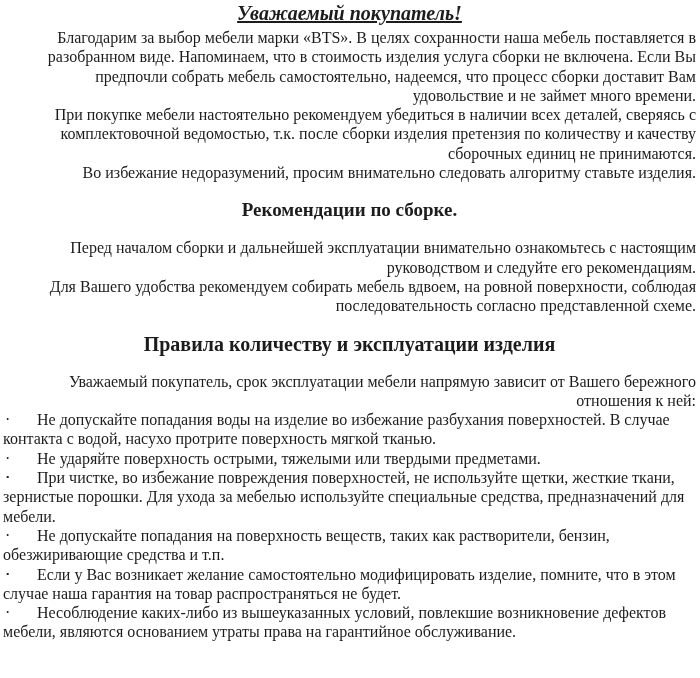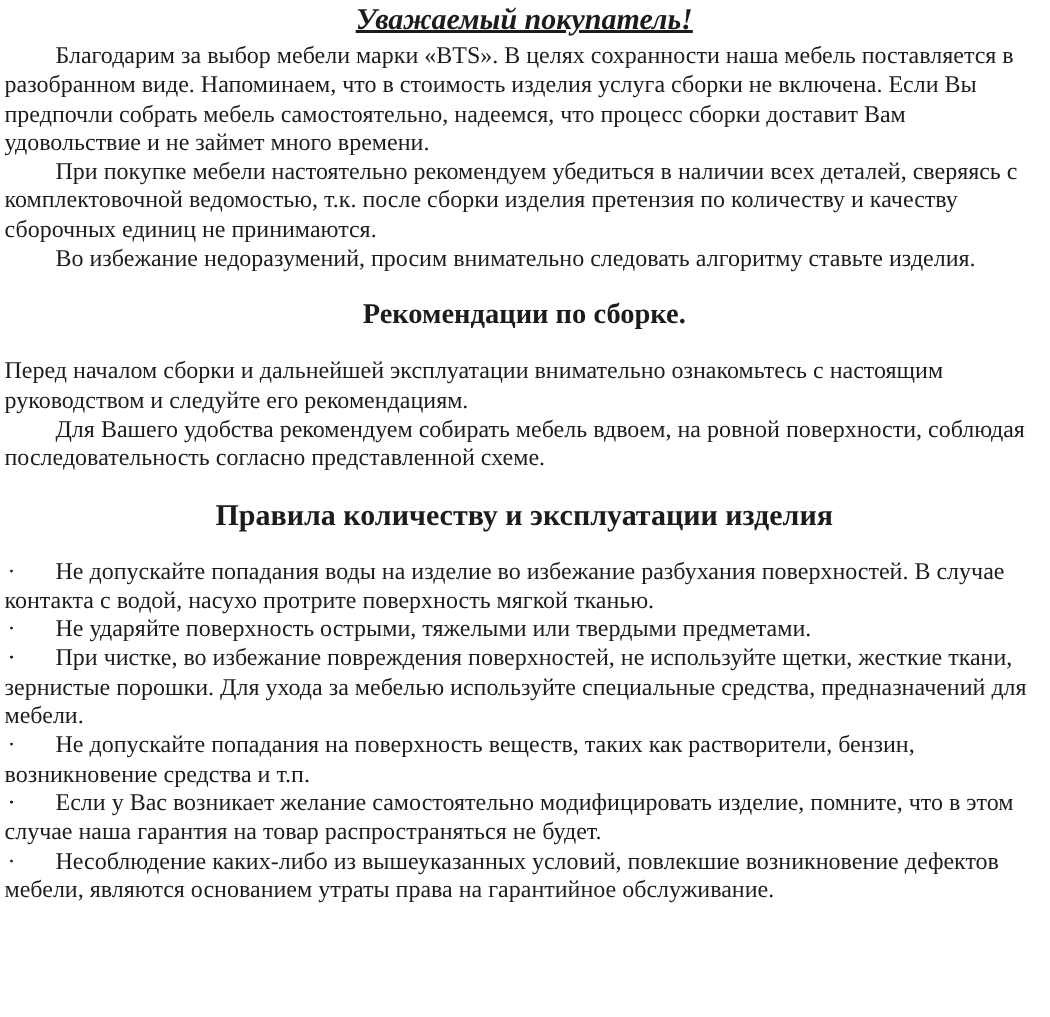--- a/index.html
+++ b/index.html
@@ -37,21 +37,21 @@
     text-align: center;
     font-size: 19px;
     line-height: 24px;
     font-weight: bold;
   }
   .section-heading.large {
     font-size: 20px;
   }
   .para {
     margin: 0;
-    text-align: left;
+    text-align: right;
   }
   .indent {
     text-indent: 34px;
   }
   .rule {
     margin: 0;
     position: relative;
     text-indent: 34px;
   }
   .dot {
@@ -75,20 +75,21 @@
   <p class="para indent">Во избежание недоразумений, просим внимательно следовать алгоритму ставьте изделия.</p>
 
   <h2 class="section-heading">Рекомендации по сборке.</h2>
 
   <p class="para">Перед началом сборки и дальнейшей эксплуатации внимательно ознакомьтесь с настоящим руководством и следуйте его рекомендациям.</p>
 
   <p class="para indent">Для Вашего удобства рекомендуем собирать мебель вдвоем, на ровной поверхности, соблюдая последовательность согласно представленной схеме.</p>
 
   <h2 class="section-heading large">Правила количеству и эксплуатации изделия</h2>
 
+  <p class="para indent">Уважаемый покупатель, срок эксплуатации мебели напрямую зависит от Вашего бережного отношения к ней:</p>
 
   <p class="rule">
     <span class="dot">·</span>
     <span>Не допускайте попадания воды на изделие во избежание разбухания поверхностей. В случае контакта с водой, насухо протрите поверхность мягкой тканью.</span>
   </p>
 
   <p class="rule">
     <span class="dot">·</span>
     <span>Не ударяйте поверхность острыми, тяжелыми или твердыми предметами.</span>
   </p>
@@ -97,21 +98,21 @@
     <span class="dot">·</span>
   </p>
 
   <p class="rule">
     <span class="dot">·</span>
     <span>При чистке, во избежание повреждения поверхностей, не используйте щетки, жесткие ткани, зернистые порошки. Для ухода за мебелью используйте специальные средства, предназначений для мебели.</span>
   </p>
 
   <p class="rule">
     <span class="dot">·</span>
-    <span>Не допускайте попадания на поверхность веществ, таких как растворители, бензин, возникновение средства и т.п.</span>
+    <span>Не допускайте попадания на поверхность веществ, таких как растворители, бензин, обезжиривающие средства и т.п.</span>
   </p>
 
   <p class="rule">
     <span class="dot">·</span>
   </p>
 
   <p class="rule">
     <span class="dot">·</span>
     <span>Если у Вас возникает желание самостоятельно модифицировать изделие, помните, что в этом случае наша гарантия на товар распространяться не будет.</span>
   </p>

